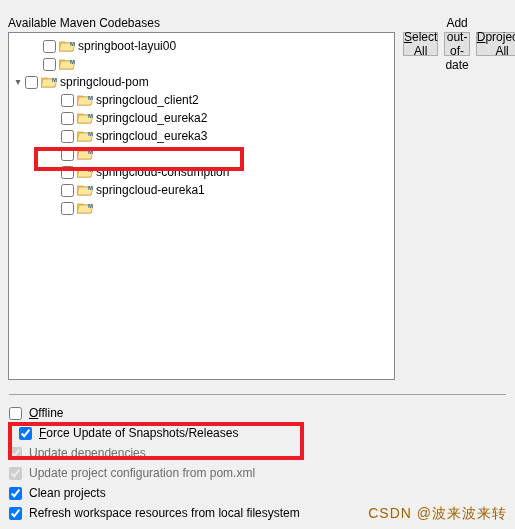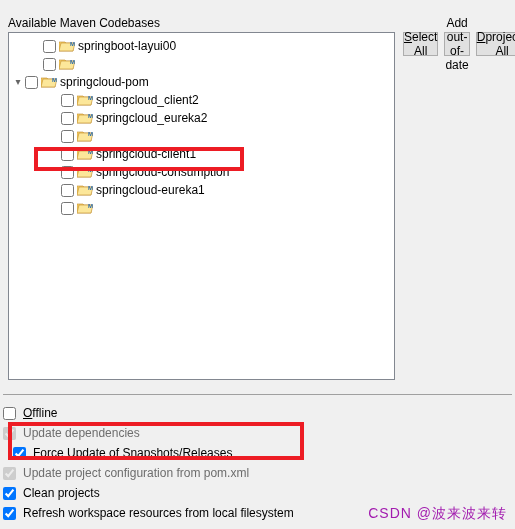--- a/index.html
+++ b/index.html
@@ -12,24 +12,24 @@
     .btn-underline { text-decoration: underline; }
     .tree-row { display: flex; align-items: center; height: 18px; line-height: 18px; white-space: nowrap; }
     .indent { display: inline-block; }
     .twisty { width: 14px; display: inline-flex; justify-content: center; color: #666; cursor: pointer; font-size: 10px; }
     .twisty-spacer { width: 14px; display: inline-block; }
     .cb { width: 13px; height: 13px; margin: 0 3px 0 0; cursor: pointer; }
     .folder-icon { width: 16px; height: 16px; display: inline-flex; align-items: center; justify-content: center; margin-right: 3px; }
     .folder-icon svg { width: 16px; height: 14px; }
     .red-box { position: absolute; border: 4px solid #ed1c24; pointer-events: none; }
     .separator { border-top: 1px solid #a0a0a0; margin: 14px 0 8px 0; }
-    .bottom-opts { padding: 0 3px; }
+    .bottom-opts { padding: 0 9px; }
     .opt-row { display: flex; align-items: center; height: 20px; gap: 4px; }
     .opt-row.grayed { color: #6d6d6d; }
-    .watermark { position: absolute; right: 8px; bottom: 6px; color: #a21caf; font-size: 14px; font-weight: 400; letter-spacing: 1px; }
+    .watermark { position: absolute; right: 8px; bottom: 6px; color: #a16207; font-size: 14px; font-weight: 400; letter-spacing: 1px; }
   </style>
 </head>
 <body>
 
 <div class="top-label">Available Maven Codebases</div>
 
 <div class="main-area">
   <div class="tree-panel" id="tree">
       <div class="tree-row">
         <span class="indent" style="width: 18px;"></span>
@@ -99,33 +99,33 @@
         <span class="indent" style="width: 36px;"></span>
         <span class="twisty-spacer"></span>
         <input type="checkbox" class="cb" style="">
         <span class="folder-icon">
           <svg viewBox="0 0 16 14">
             <path d="M0 3 L0 12 L14 12 L14 4 L7 4 L6 3 Z" fill="#f9d36b" stroke="#c08b2a" stroke-width="0.6"></path>
             <path d="M2 4 L16 4 L14 12 L0 12 Z" fill="#fce79a" stroke="#c08b2a" stroke-width="0.6"></path>
             <text x="11" y="7" font-size="6" fill="#2b6cb0" font-weight="bold">M</text>
           </svg>
         </span>
-      </div>
-      <div class="tree-row">
-        <span class="indent" style="width: 36px;"></span>
-        <span class="twisty-spacer"></span>
-        <input type="checkbox" class="cb" style="">
-        <span class="folder-icon">
-          <svg viewBox="0 0 16 14">
-            <path d="M0 3 L0 12 L14 12 L14 4 L7 4 L6 3 Z" fill="#f9d36b" stroke="#c08b2a" stroke-width="0.6"></path>
-            <path d="M2 4 L16 4 L14 12 L0 12 Z" fill="#fce79a" stroke="#c08b2a" stroke-width="0.6"></path>
-            <text x="11" y="7" font-size="6" fill="#2b6cb0" font-weight="bold">M</text>
-          </svg>
-        </span>
-        <span>springcloud-client1</span>
+        <span>springcloud_eureka3</span>
+      </div>
+      <div class="tree-row">
+        <span class="indent" style="width: 36px;"></span>
+        <span class="twisty-spacer"></span>
+        <input type="checkbox" class="cb" style="">
+        <span class="folder-icon">
+          <svg viewBox="0 0 16 14">
+            <path d="M0 3 L0 12 L14 12 L14 4 L7 4 L6 3 Z" fill="#f9d36b" stroke="#c08b2a" stroke-width="0.6"></path>
+            <path d="M2 4 L16 4 L14 12 L0 12 Z" fill="#fce79a" stroke="#c08b2a" stroke-width="0.6"></path>
+            <text x="11" y="7" font-size="6" fill="#2b6cb0" font-weight="bold">M</text>
+          </svg>
+        </span>
       </div>
       <div class="tree-row">
         <span class="indent" style="width: 36px;"></span>
         <span class="twisty-spacer"></span>
         <input type="checkbox" class="cb" style="">
         <span class="folder-icon">
           <svg viewBox="0 0 16 14">
             <path d="M0 3 L0 12 L14 12 L14 4 L7 4 L6 3 Z" fill="#f9d36b" stroke="#c08b2a" stroke-width="0.6"></path>
             <path d="M2 4 L16 4 L14 12 L0 12 Z" fill="#fce79a" stroke="#c08b2a" stroke-width="0.6"></path>
             <text x="11" y="7" font-size="6" fill="#2b6cb0" font-weight="bold">M</text>
@@ -175,28 +175,28 @@
 
 <div class="red-box" style="left:34px; top:147px; width:210px; height:24px;"></div>
 <div class="red-box" style="left:8px; top:422px; width:296px; height:38px;"></div>
 
 <div class="bottom-opts" style="margin-top:14px;">
   <div class="separator"></div>
   <div class="opt-row">
       <input type="checkbox" class="cb" style="">
       <label><span class="btn-underline">O</span><span id="o1">ffline</span></label>
     </div>
+  <div class="opt-row" style="margin-left:10px;">
+      <input type="checkbox" class="cb" checked="" style="">
+      <label><span class="btn-underline">F</span><span id="o3">orce Update of Snapshots/Releases</span></label>
+    </div>
   <div class="opt-row grayed">
       <input type="checkbox" class="cb" checked="" disabled="" style="">
       <label>Update dependencies</label>
     </div>
-  <div class="opt-row" style="margin-left:10px;">
-      <input type="checkbox" class="cb" checked="" style="">
-      <label><span class="btn-underline">F</span><span id="o3">orce Update of Snapshots/Releases</span></label>
-    </div>
   <div class="opt-row grayed">
       <input type="checkbox" class="cb" checked="" disabled="" style="">
       <label>Update project configuration from pom.xml</label>
     </div>
   <div class="opt-row">
       <input type="checkbox" class="cb" checked="" style="">
       <label>Clean projects</label>
     </div>
   <div class="opt-row">
       <input type="checkbox" class="cb" checked="" style="">

